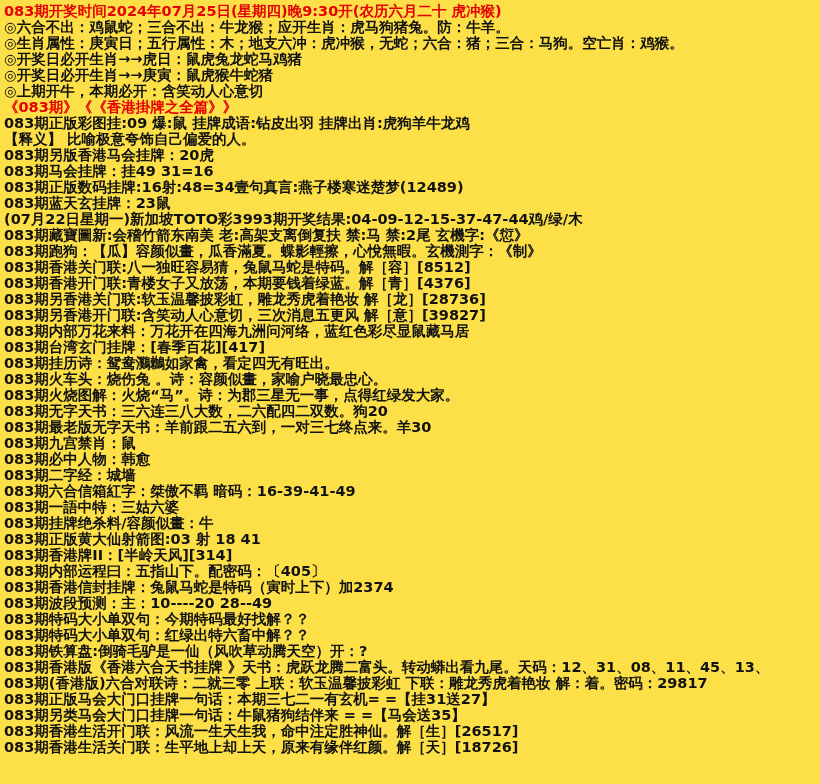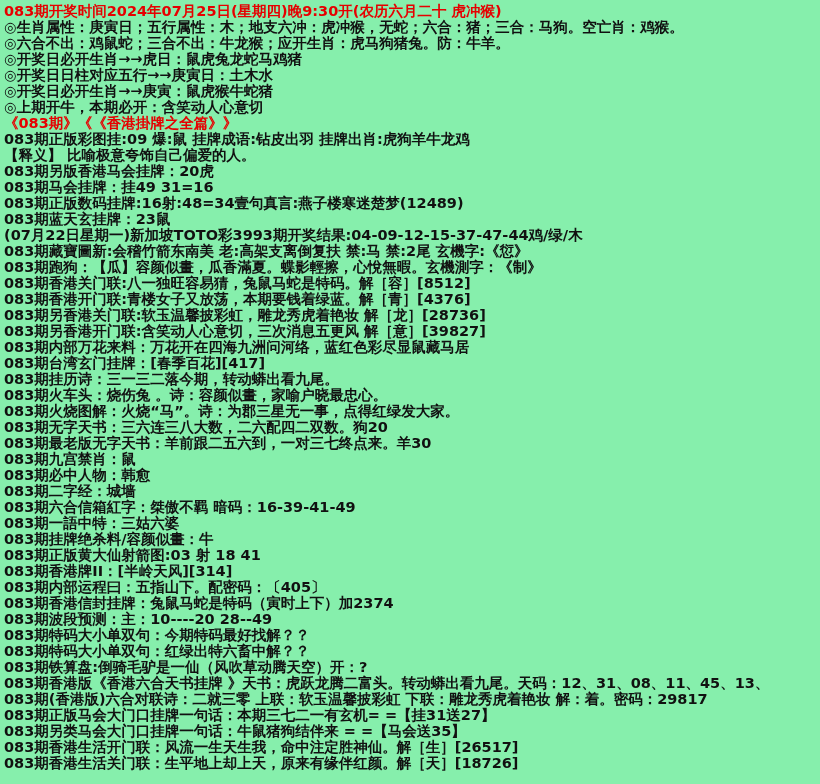--- a/index.html
+++ b/index.html
@@ -4,21 +4,21 @@
 <style>
   html, body {
     margin: 0;
     padding: 0;
     background: #ffffff;
   }
   #page {
     position: relative;
     width: 820px;
     height: 784px;
-    background: #86efac;
+    background: #fde047;
     overflow: hidden;
     font-family: "DejaVu Sans", "Liberation Sans", sans-serif;
     font-weight: bold;
     box-sizing: border-box;
     padding: 3px 0 0 4px;
   }
   .line {
     height: 16px;
     line-height: 16px;
     font-size: 14.5px;
@@ -30,43 +30,42 @@
   .line.red {
     color: #e60000;
   }
 </style>
 </head>
 <body>
 
 <div id="page">
   <div id="lines-container">
       <div class="line red">083期开奖时间2024年07月25日(星期四)晚9:30开(农历六月二十 虎冲猴)</div>
+      <div class="line">◎六合不出：鸡鼠蛇；三合不出：牛龙猴；应开生肖：虎马狗猪兔。防：牛羊。</div>
       <div class="line">◎生肖属性：庚寅日；五行属性：木；地支六冲：虎冲猴，无蛇；六合：猪；三合：马狗。空亡肖：鸡猴。</div>
-      <div class="line">◎六合不出：鸡鼠蛇；三合不出：牛龙猴；应开生肖：虎马狗猪兔。防：牛羊。</div>
       <div class="line">◎开奖日必开生肖→→虎日：鼠虎兔龙蛇马鸡猪</div>
-      <div class="line">◎开奖日日柱对应五行→→庚寅日：土木水</div>
       <div class="line">◎开奖日必开生肖→→庚寅：鼠虎猴牛蛇猪</div>
       <div class="line">◎上期开牛，本期必开：含笑动人心意切</div>
       <div class="line red">《083期》《《香港掛牌之全篇》》</div>
       <div class="line">083期正版彩图挂:09 爆:鼠 挂牌成语:钻皮出羽 挂牌出肖:虎狗羊牛龙鸡</div>
       <div class="line">【释义】 比喻极意夸饰自己偏爱的人。</div>
       <div class="line">083期另版香港马会挂牌：20虎</div>
       <div class="line">083期马会挂牌：挂49 31=16</div>
       <div class="line">083期正版数码挂牌:16射:48=34壹句真言:燕子楼寒迷楚梦(12489)</div>
       <div class="line">083期蓝天玄挂牌：23鼠</div>
       <div class="line">(07月22日星期一)新加坡TOTO彩3993期开奖结果:04-09-12-15-37-47-44鸡/绿/木</div>
       <div class="line">083期藏寶圖新:会稽竹箭东南美 老:高架支离倒复扶 禁:马 禁:2尾 玄機字:《愆》</div>
       <div class="line">083期跑狗：【瓜】容颜似畫，瓜香滿夏。蝶影輕擦，心悅無暇。玄機測字：《制》</div>
       <div class="line">083期香港关门联:八一独旺容易猜，兔鼠马蛇是特码。解［容］[8512]</div>
       <div class="line">083期香港开门联:青楼女子又放荡，本期要钱着绿蓝。解［青］[4376]</div>
       <div class="line">083期另香港关门联:软玉温馨披彩虹，雕龙秀虎着艳妆 解［龙］[28736]</div>
       <div class="line">083期另香港开门联:含笑动人心意切，三次消息五更风 解［意］[39827]</div>
       <div class="line">083期内部万花来料：万花开在四海九洲问河络，蓝红色彩尽显鼠藏马居</div>
       <div class="line">083期台湾玄门挂牌：[春季百花][417]</div>
-      <div class="line">083期挂历诗：三一三二落今期，转动蟒出看九尾。</div>
+      <div class="line">083期挂历诗：鸳鸯鸂鶒如家禽，看定四无有旺出。</div>
       <div class="line">083期火车头：烧伤兔 。诗：容颜似畫，家喻户晓最忠心。</div>
       <div class="line">083期火烧图解：火烧“马”。诗：为郡三星无一事，点得红绿发大家。</div>
       <div class="line">083期无字天书：三六连三八大数，二六配四二双数。狗20</div>
       <div class="line">083期最老版无字天书：羊前跟二五六到，一对三七终点来。羊30</div>
       <div class="line">083期九宫禁肖：鼠</div>
       <div class="line">083期必中人物：韩愈</div>
       <div class="line">083期二字经：城墙</div>
       <div class="line">083期六合信箱紅字：桀傲不羁 暗码：16-39-41-49</div>
       <div class="line">083期一語中特：三姑六婆</div>
       <div class="line">083期挂牌绝杀料/容颜似畫：牛</div>

